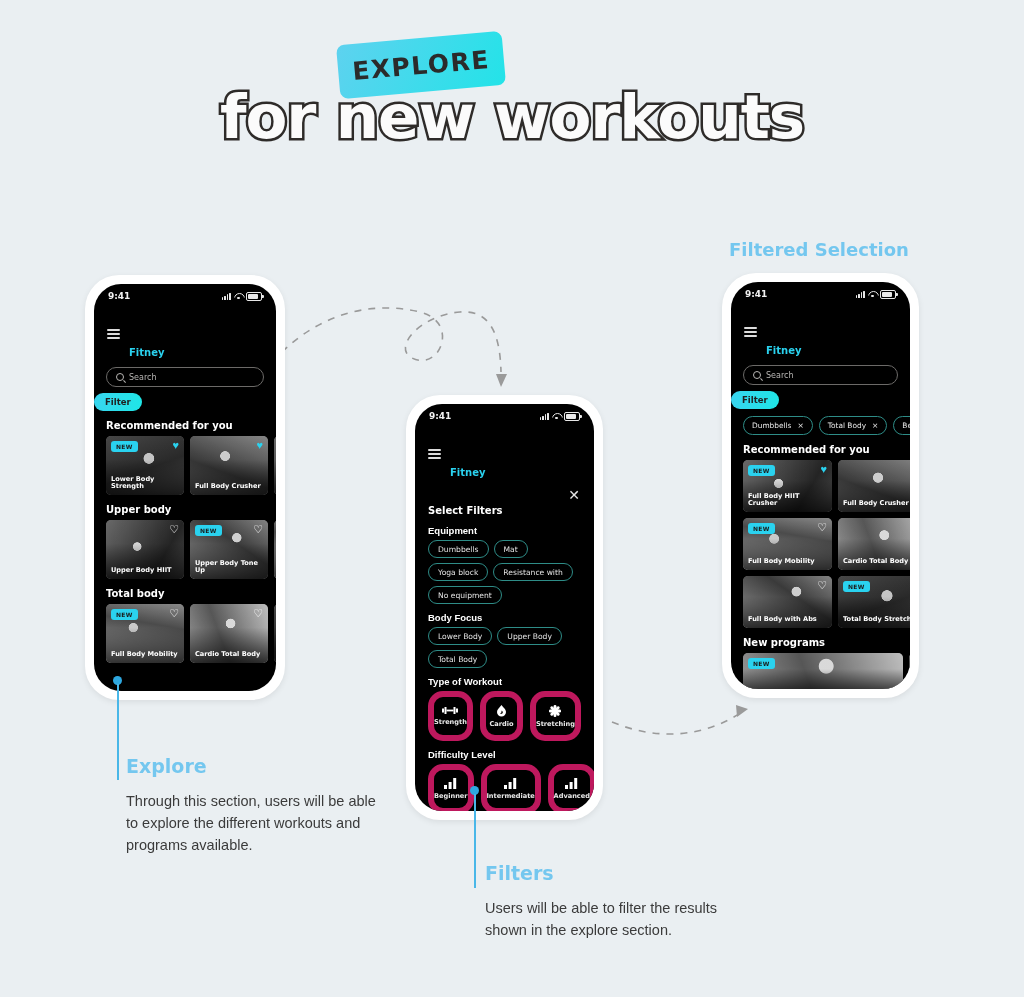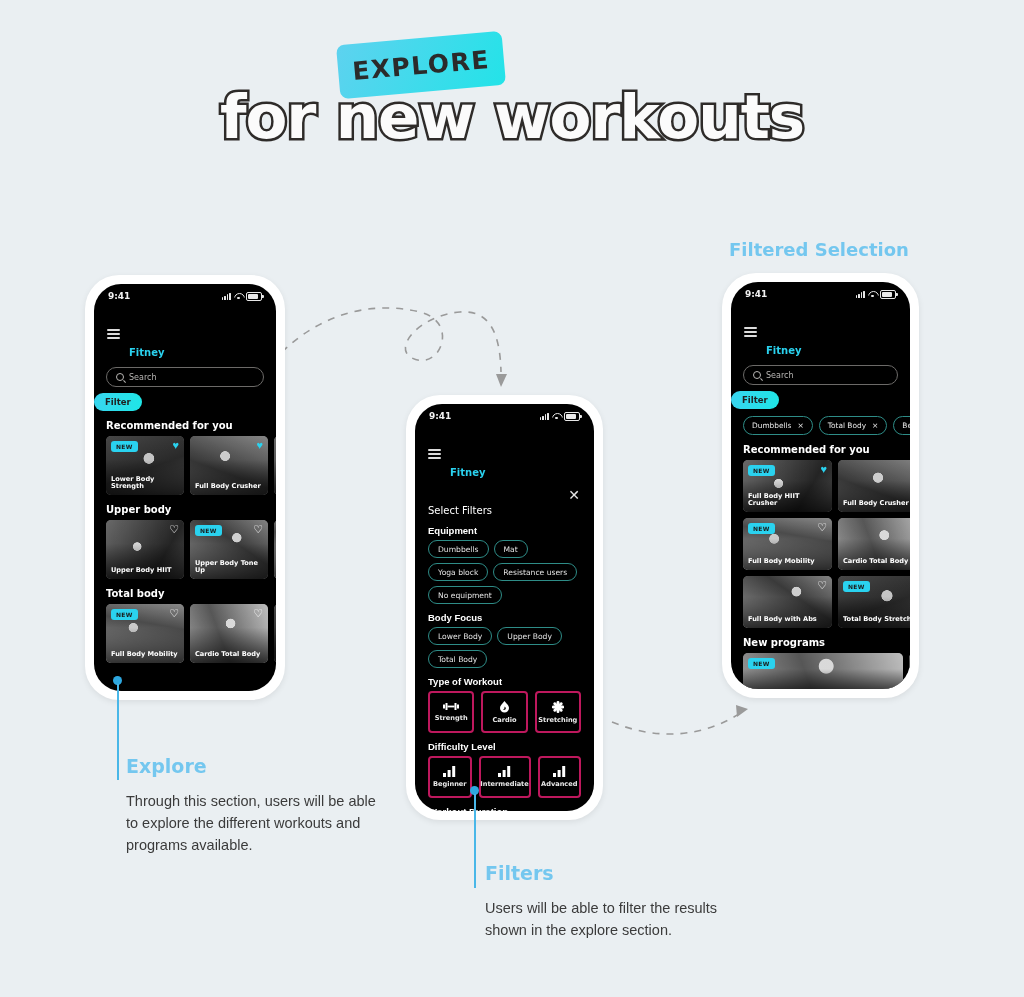--- a/index.html
+++ b/index.html
@@ -105,29 +105,29 @@
   .img-e{background:
      radial-gradient(circle at 35% 40%,#d4d4d4 0 7%,transparent 8%),
      linear-gradient(10deg,#b5b5b5,#4f4f4f 65%,#909090);}
   .img-f{background:
      radial-gradient(circle at 52% 33%,#e5e5e5 0 8%,transparent 9%),
      linear-gradient(250deg,#c9c9c9,#5b5b5b 60%,#a0a0a0);}
 
   
   .close-x{display:flex;justify-content:flex-end;padding:6px 14px 0 0;}
   .close-x span{color:#e6e6e6;font-size:14px;line-height:14px;}
-  .f-title{color:#fff;font-family:"DejaVu Sans",sans-serif;font-weight:normal;
+  .f-title{color:#fff;font-family:"DejaVu Sans",sans-serif;font-weight:bold;
            font-size:10px;padding:3px 4px 1px 13px;}
   .f-group{color:#fff;font-family:Liberation Sans, sans-serif;font-weight:bold;
            font-size:9.5px;padding:8px 13px 4px 13px;}
   .chips{display:flex;flex-wrap:wrap;gap:5px;padding:0 13px;}
   .chip{border:1px solid #2e8c87;border-radius:10px;color:#e3e3e3;
         font-size:7.6px;font-family:"DejaVu Sans",sans-serif;padding:3.5px 9px;}
   .tiles{display:flex;gap:7px;padding:0 13px;}
-  .tile{width:48px;height:38px;border:2px solid #be185d;border-radius:4px;
+  .tile{width:48px;height:38px;border:6px solid #be185d;border-radius:15px;
         display:flex;flex-direction:column;align-items:center;justify-content:center;gap:3px;}
   .tile .tlabel{color:#e9e9e9;font-family:"DejaVu Sans",sans-serif;font-weight:bold;font-size:6.6px;}
   .tile svg{display:block;}
   .circles{display:flex;gap:9px;padding:4px 13px 0 13px;}
   .circ{width:38px;height:38px;border:7px solid #fde047;border-radius:50%;
         display:flex;flex-direction:column;align-items:center;justify-content:center;
         color:#e9e9e9;font-size:7.4px;line-height:9px;font-family:"DejaVu Sans",sans-serif;}
 
   
   .achips{display:flex;gap:6px;padding:7px 0 0 12px;}
@@ -288,21 +288,21 @@
     <div class="close-x">
         <span>✕</span>
       </div>
     <div class="f-title">Select Filters</div>
 
     <div class="f-group">Equipment</div>
     <div class="chips">
       <div class="chip">Dumbbells</div>
       <div class="chip">Mat</div>
       <div class="chip">Yoga block</div>
-      <div class="chip">Resistance users</div>
+      <div class="chip">Resistance with</div>
       <div class="chip">No equipment</div>
     </div>
 
     <div class="f-group">Body Focus</div>
     <div class="chips">
       <div class="chip">Lower Body</div>
       <div class="chip">Upper Body</div>
       <div class="chip">Total Body</div>
     </div>
 

